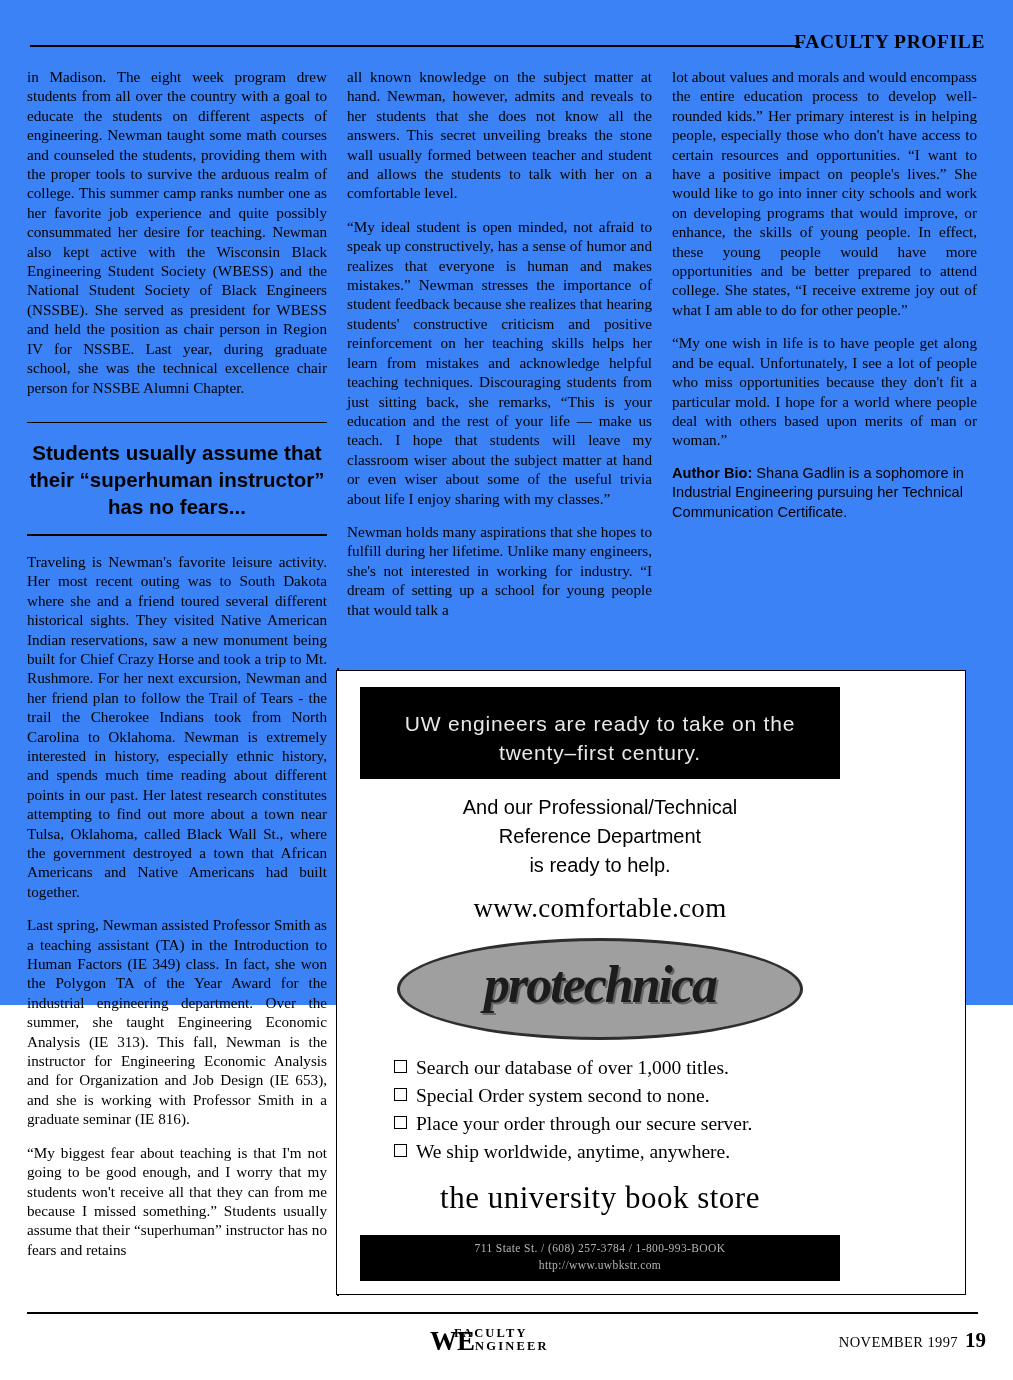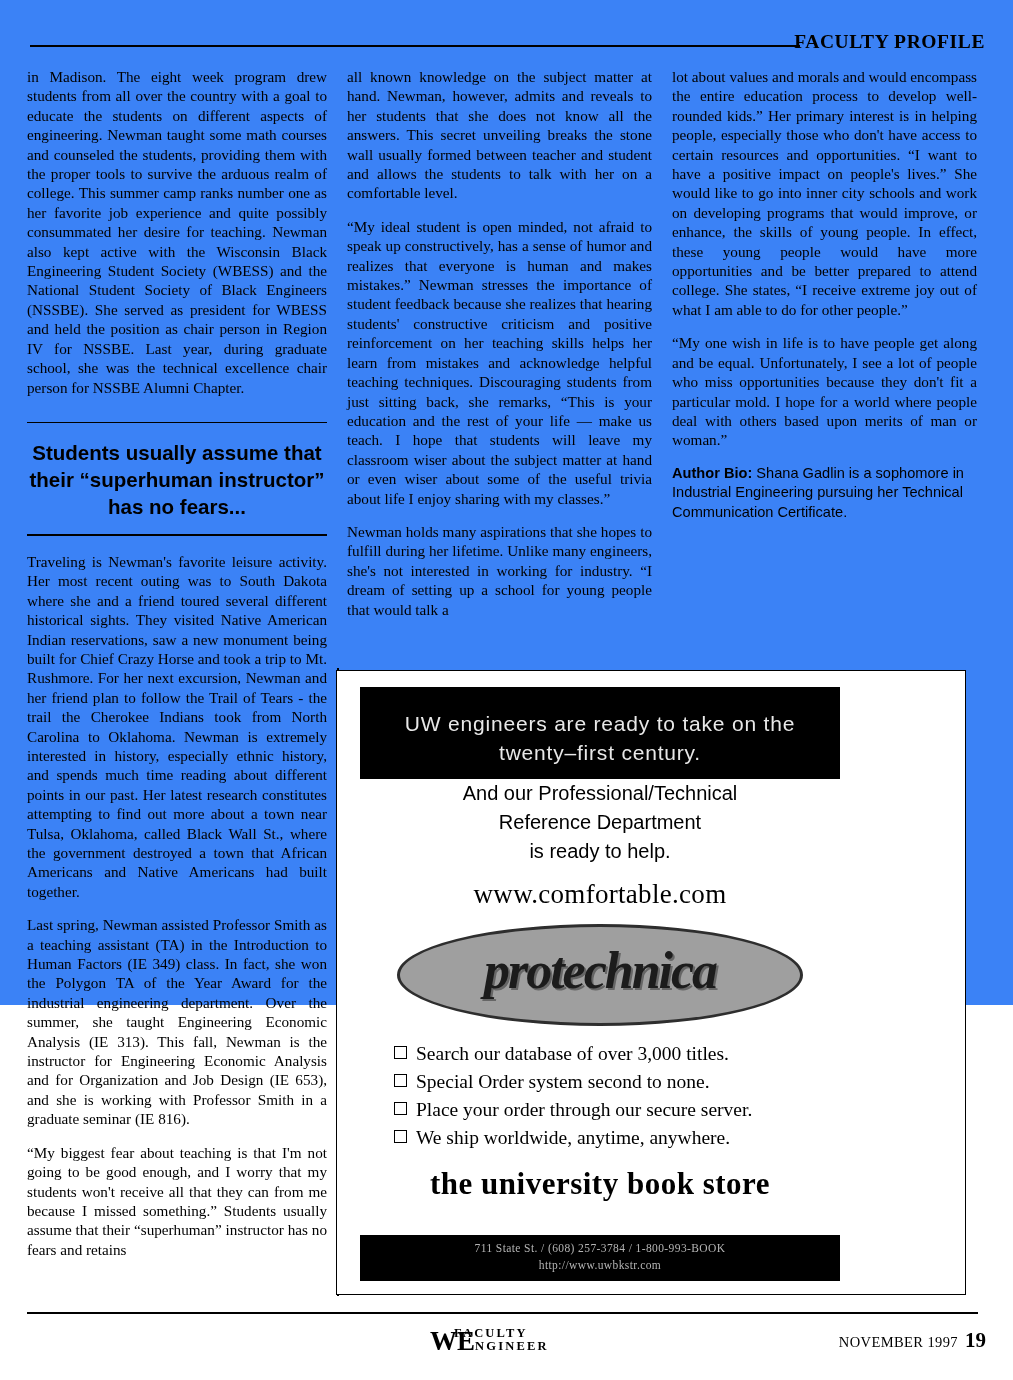--- a/index.html
+++ b/index.html
@@ -130,20 +130,21 @@
     width: 480px;
     height: 502px;
     background: #fff;
     color: #000;
   }
   .ad-sub {
     font-family: "Liberation Sans", sans-serif;
     font-size: 20px;
     line-height: 29px;
     text-align: center;
+    padding-top: 14px;
   }
   .ad-url {
     font-family: "Liberation Serif", serif;
     font-size: 27px;
     text-align: center;
     padding-top: 13px;
     letter-spacing: 0.3px;
   }
   .ad-logo {
     margin: 14px auto 0 auto;
@@ -180,21 +181,21 @@
     width: 11px;
     height: 11px;
     border: 1.8px solid #000;
     margin-right: 9px;
     position: relative;
     top: -1px;
   }
   .ad-store {
     text-align: center;
     font-family: "Liberation Serif", serif;
-    font-weight: bold;
+    font-weight: normal;
     font-size: 31px;
     letter-spacing: 0.5px;
     padding-top: 14px;
   }
   .ad-footer {
     position: absolute;
     left: 0;
     bottom: 0;
     width: 480px;
     background: #000;
@@ -313,21 +314,21 @@
         <div class="ad-sub" style="padding-top:0;">Reference Department</div>
         <div class="ad-sub" style="padding-top:0;">is ready to help.</div>
 
         <div class="ad-url">www.comfortable.com</div>
 
         <div class="ad-logo">
           <div class="ad-logo-text">protechnica</div>
         </div>
 
         <div class="ad-bullets">
-          <div><span class="bullet-box"></span><span>Search our database of over 3,000 titles.</span></div>
+          <div><span class="bullet-box"></span><span>Search our database of over 1,000 titles.</span></div>
           <div><span class="bullet-box"></span><span>Special Order system second to none.</span></div>
           <div><span class="bullet-box"></span><span>Place your order through our secure server.</span></div>
           <div><span class="bullet-box"></span><span>We ship worldwide, anytime, anywhere.</span></div>
         </div>
 
         <div class="ad-store">the university book store</div>
 
         <div class="ad-footer">
           <div>711 State St. / (608) 257-3784 / 1-800-993-BOOK</div>
           <div>http://www.uwbkstr.com</div>

